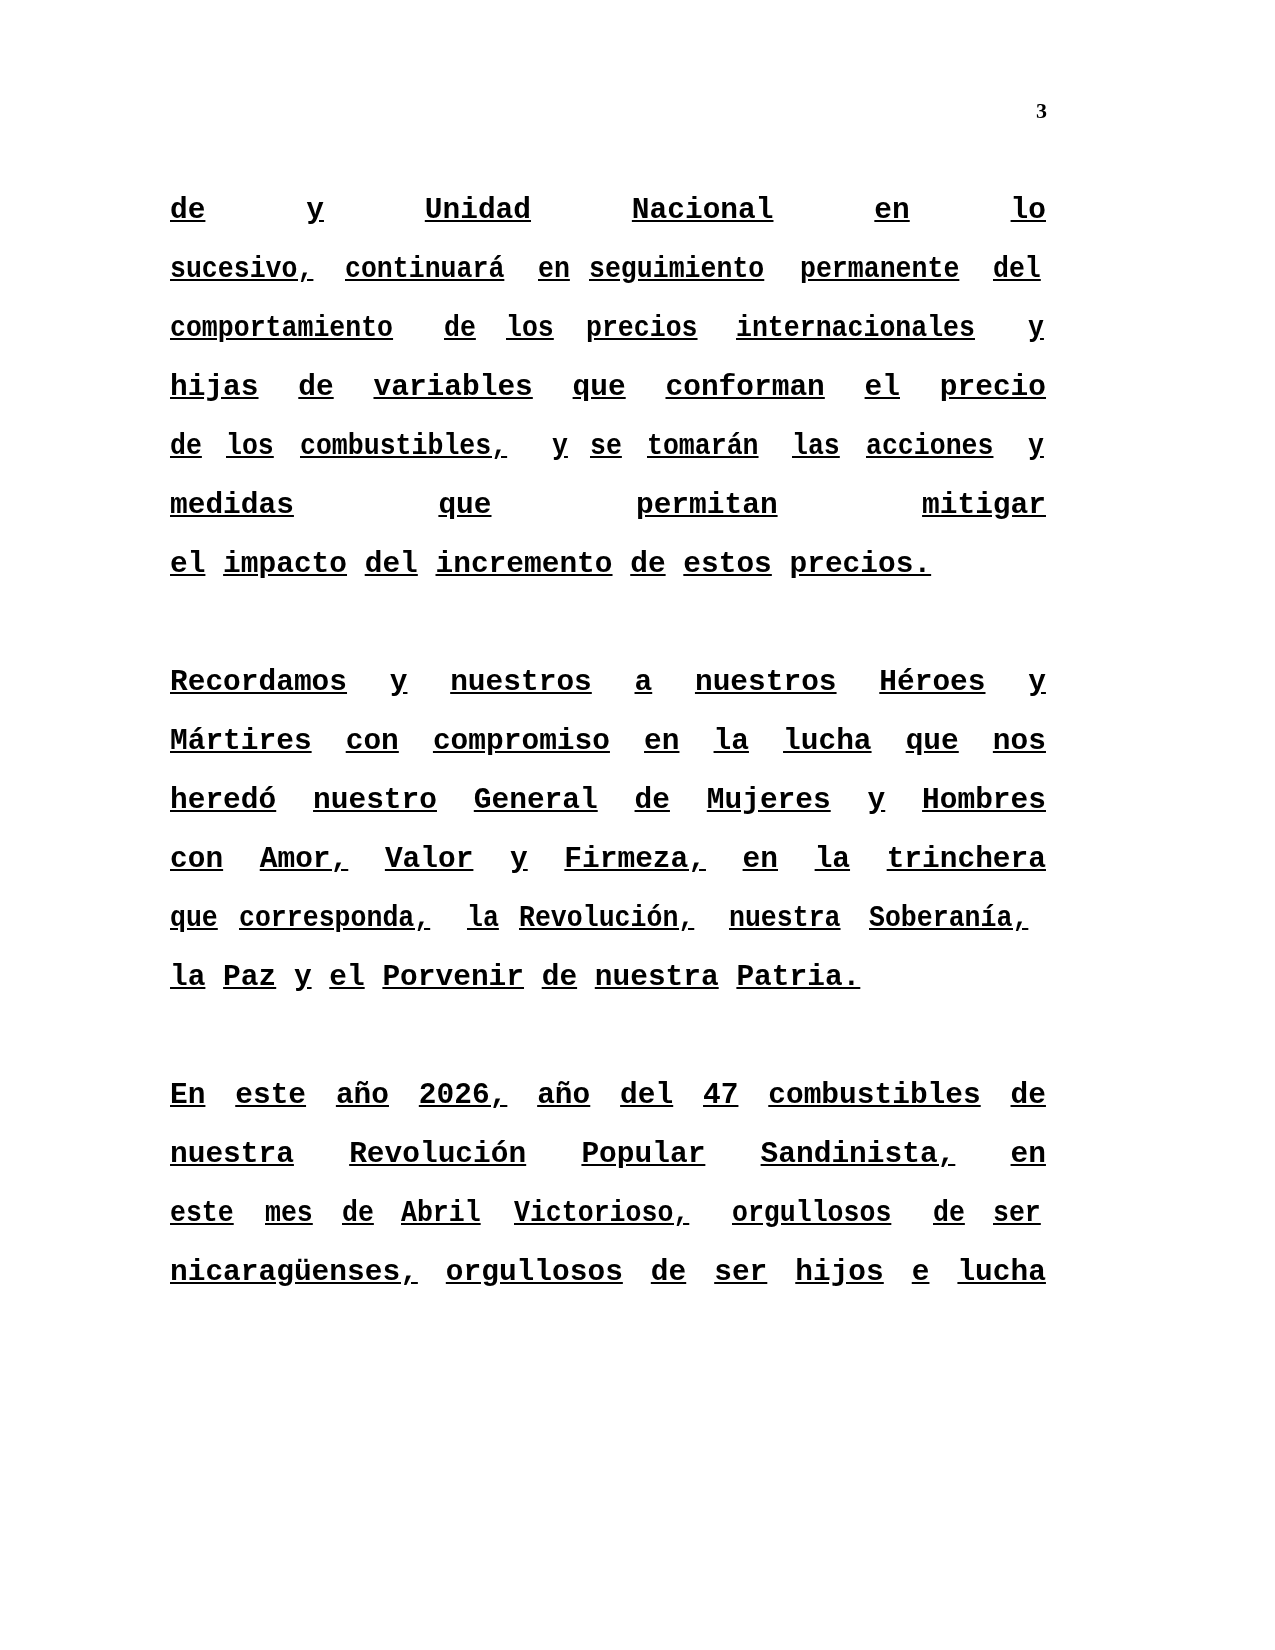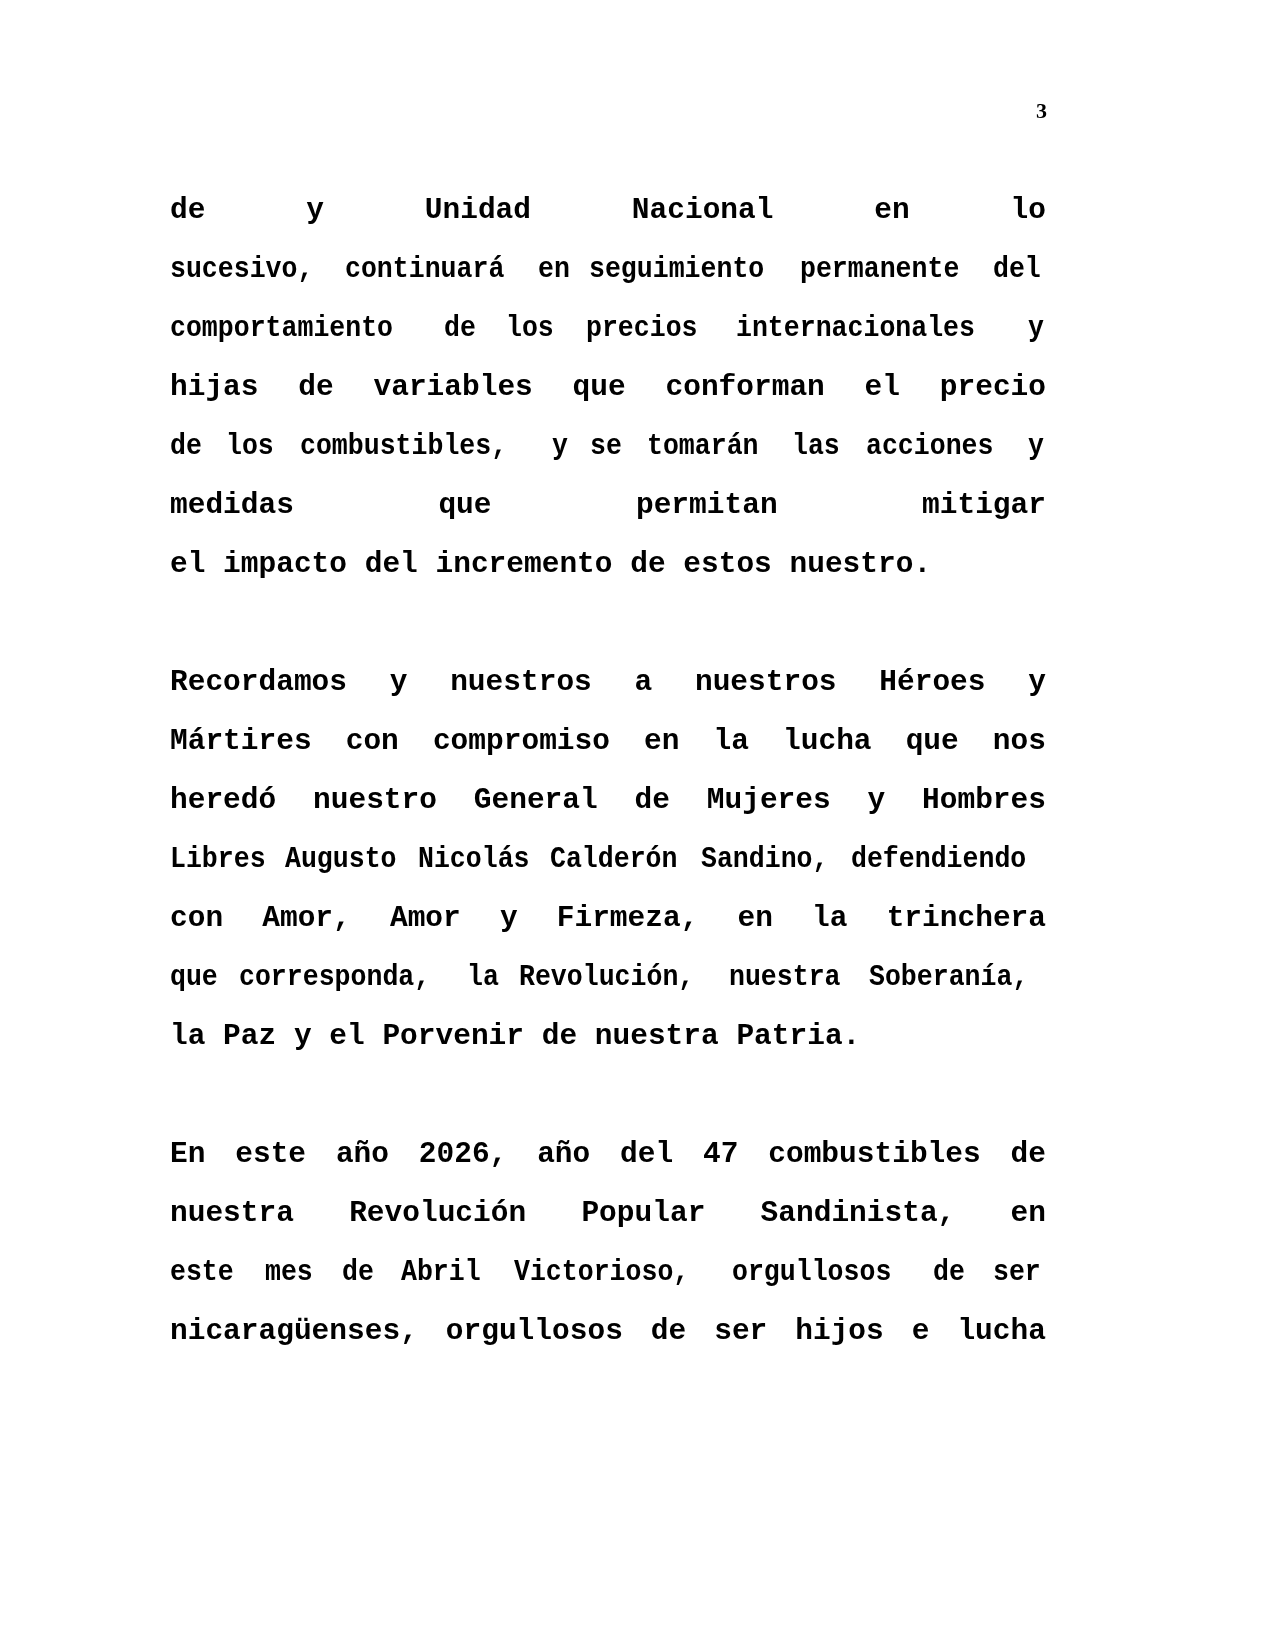--- a/index.html
+++ b/index.html
@@ -29,20 +29,21 @@
     line-height: 1;
   }
   .body-text {
     position: absolute;
     left: 170px;
     top: 180px;
     width: 876px;
   }
   .para {
     margin: 0;
+    text-decoration: underline;
   }
   .para-gap {
     height: 59px;
   }
   
   .line {
     display: flex;
     width: 100%;
     height: 59px;
     align-items: center;
@@ -82,29 +83,28 @@
   <div class="page-number">3</div>
 
   <div class="body-text" id="body-text">
       <div class="para">
         <div class="line justify"><span class="w">de</span><span class="w">y</span><span class="w">Unidad</span><span class="w">Nacional</span><span class="w">en</span><span class="w">lo</span></div>
         <div class="line justify cond"><span class="w">sucesivo,</span><span class="w">continuará</span><span class="w">en</span><span class="w">seguimiento</span><span class="w">permanente</span><span class="w">del</span></div>
         <div class="line justify cond"><span class="w">comportamiento</span><span class="w">de</span><span class="w">los</span><span class="w">precios</span><span class="w">internacionales</span><span class="w">y</span></div>
         <div class="line justify"><span class="w">hijas</span><span class="w">de</span><span class="w">variables</span><span class="w">que</span><span class="w">conforman</span><span class="w">el</span><span class="w">precio</span></div>
         <div class="line justify cond"><span class="w">de</span><span class="w">los</span><span class="w">combustibles,</span><span class="w">y</span><span class="w">se</span><span class="w">tomarán</span><span class="w">las</span><span class="w">acciones</span><span class="w">y</span></div>
         <div class="line justify"><span class="w">medidas</span><span class="w">que</span><span class="w">permitan</span><span class="w">mitigar</span></div>
-        <div class="line last"><span class="w">el</span><span class="w">impacto</span><span class="w">del</span><span class="w">incremento</span><span class="w">de</span><span class="w">estos</span><span class="w">nuestro.</span></div>
+        <div class="line last"><span class="w">el</span><span class="w">impacto</span><span class="w">del</span><span class="w">incremento</span><span class="w">de</span><span class="w">estos</span><span class="w">precios.</span></div>
       </div>
       <div class="para-gap"></div>
       <div class="para">
         <div class="line justify"><span class="w">Recordamos</span><span class="w">y</span><span class="w">nuestros</span><span class="w">a</span><span class="w">nuestros</span><span class="w">Héroes</span><span class="w">y</span></div>
         <div class="line justify"><span class="w">Mártires</span><span class="w">con</span><span class="w">compromiso</span><span class="w">en</span><span class="w">la</span><span class="w">lucha</span><span class="w">que</span><span class="w">nos</span></div>
         <div class="line justify"><span class="w">heredó</span><span class="w">nuestro</span><span class="w">General</span><span class="w">de</span><span class="w">Mujeres</span><span class="w">y</span><span class="w">Hombres</span></div>
-        <div class="line justify cond"><span class="w">Libres</span><span class="w">Augusto</span><span class="w">Nicolás</span><span class="w">Calderón</span><span class="w">Sandino,</span><span class="w">defendiendo</span></div>
-        <div class="line justify"><span class="w">con</span><span class="w">Amor,</span><span class="w">Amor</span><span class="w">y</span><span class="w">Firmeza,</span><span class="w">en</span><span class="w">la</span><span class="w">trinchera</span></div>
+        <div class="line justify"><span class="w">con</span><span class="w">Amor,</span><span class="w">Valor</span><span class="w">y</span><span class="w">Firmeza,</span><span class="w">en</span><span class="w">la</span><span class="w">trinchera</span></div>
         <div class="line justify cond"><span class="w">que</span><span class="w">corresponda,</span><span class="w">la</span><span class="w">Revolución,</span><span class="w">nuestra</span><span class="w">Soberanía,</span></div>
         <div class="line last"><span class="w">la</span><span class="w">Paz</span><span class="w">y</span><span class="w">el</span><span class="w">Porvenir</span><span class="w">de</span><span class="w">nuestra</span><span class="w">Patria.</span></div>
       </div>
       <div class="para-gap"></div>
       <div class="para">
         <div class="line justify"><span class="w">En</span><span class="w">este</span><span class="w">año</span><span class="w">2026,</span><span class="w">año</span><span class="w">del</span><span class="w">47</span><span class="w">combustibles</span><span class="w">de</span></div>
         <div class="line justify"><span class="w">nuestra</span><span class="w">Revolución</span><span class="w">Popular</span><span class="w">Sandinista,</span><span class="w">en</span></div>
         <div class="line justify cond"><span class="w">este</span><span class="w">mes</span><span class="w">de</span><span class="w">Abril</span><span class="w">Victorioso,</span><span class="w">orgullosos</span><span class="w">de</span><span class="w">ser</span></div>
         <div class="line justify"><span class="w">nicaragüenses,</span><span class="w">orgullosos</span><span class="w">de</span><span class="w">ser</span><span class="w">hijos</span><span class="w">e</span><span class="w">lucha</span></div>
       </div>

